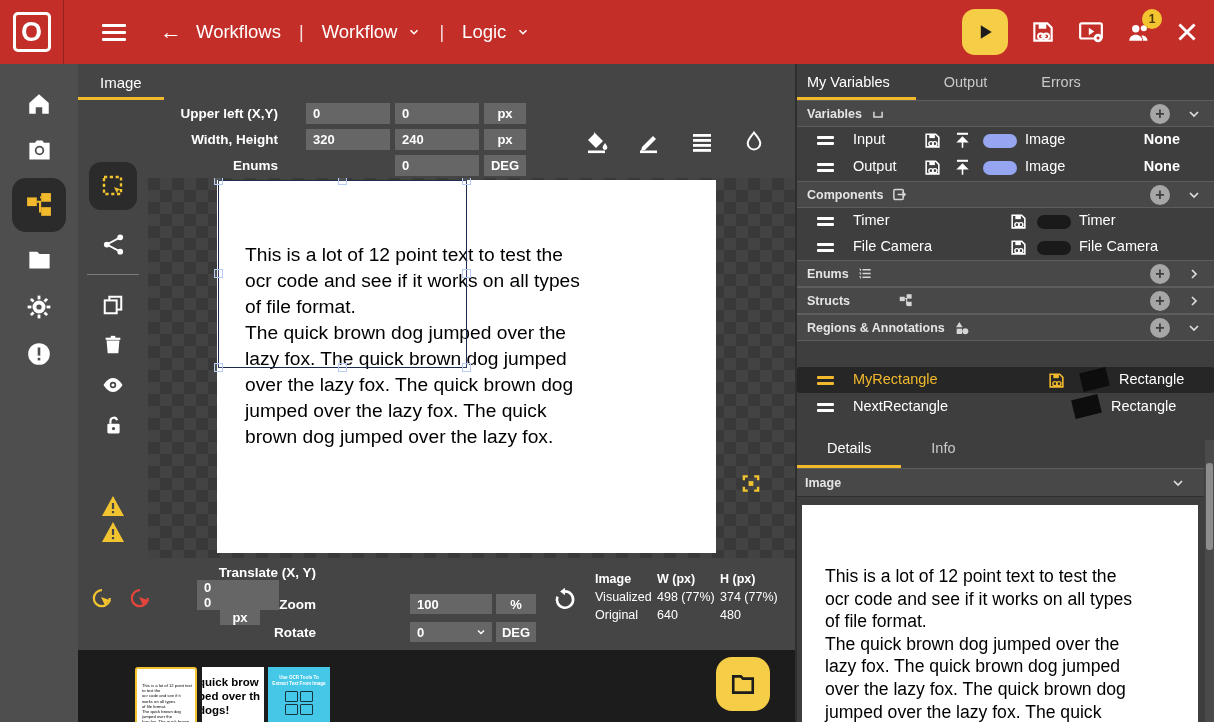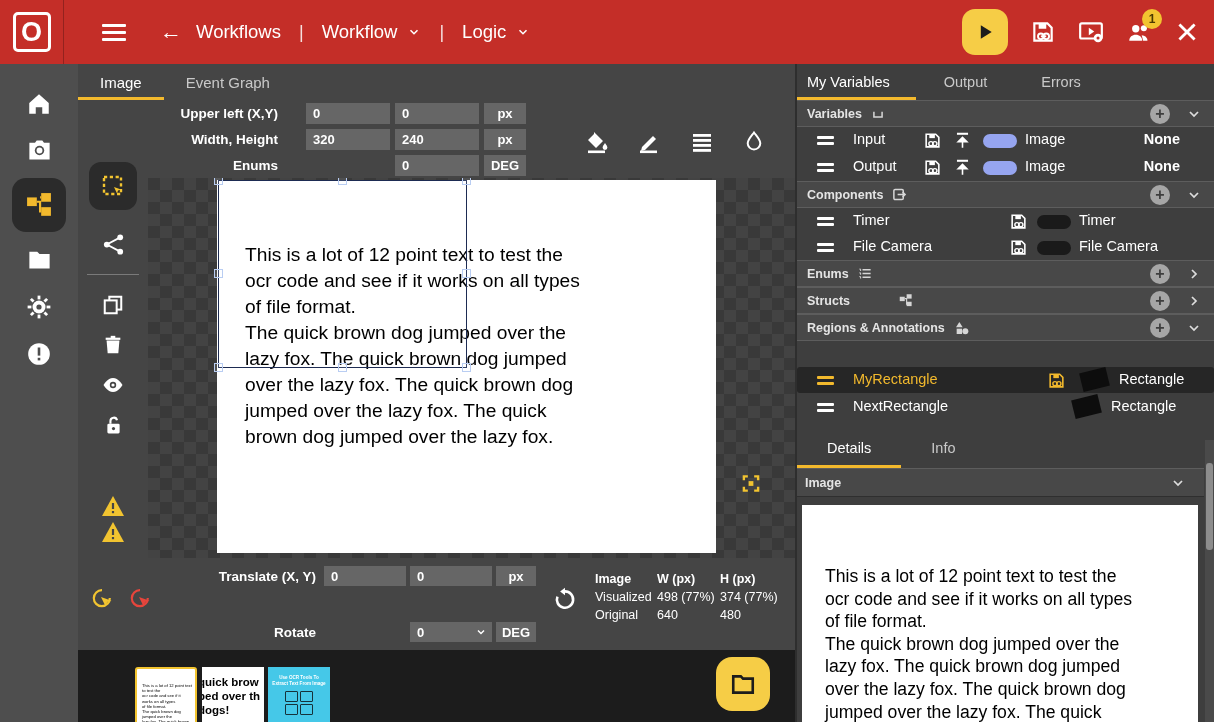--- a/index.html
+++ b/index.html
@@ -255,21 +255,20 @@
         <rect x="10.8" y="6" width="2.4" height="7.5" fill="#4e4e4e"></rect>
         <rect x="10.8" y="15.5" width="2.4" height="2.4" fill="#4e4e4e"></rect>
     </svg>
   </div>
 </div>
 
 <div class="canvas-panel">
 
   <div class="c-tabs">
     <div class="c-tab active">Image</div>
-    <div class="c-tab">Event Graph</div>
   </div>
 
   <div class="props">
     <div class="prow">
       <div class="plabel">Upper left (X,Y)</div>
       <div class="pin">0</div>
       <div class="pin">0</div>
       <div class="punit">px</div>
     </div>
     <div class="prow">
@@ -399,25 +398,31 @@
   <div class="controls">
     <svg class="click-ic" style="left:12px; top:28px; color:#f2c430;" viewBox="0 0 24 24">
       <path d="M19.8 12A8 8 0 1112 4.2" fill="none" stroke="currentColor" stroke-width="2.2"></path>
       <path d="M11 11l10.5 3.8-4.3 1.3-1.6 4.3z" fill="currentColor"></path>
     </svg>
     <svg class="click-ic" style="left:50px; top:28px; color:#e6453c;" viewBox="0 0 24 24">
       <path d="M19.8 12A8 8 0 1112 4.2" fill="none" stroke="currentColor" stroke-width="2.2"></path>
       <path d="M11 11l10.5 3.8-4.3 1.3-1.6 4.3z" fill="currentColor"></path>
     </svg>
 
-    <div class="ctr-row" style="left:78px; top:7px;">
+    <div class="ctr-row" style="left:78px; top:7px;flex-direction:column;">
       <div class="ctr-label">Translate (X, Y)</div>
       <div class="cin">0</div>
       <div class="cin">0</div>
       <div class="cunit">px</div>
+    </div>
+    <div class="ctr-row" style="left:78px; top:35px;">
+      <div class="ctr-label">Zoom</div>
+      <div class="cin" style="visibility:hidden"></div>
+      <div class="cin">100</div>
+      <div class="cunit">%</div>
     </div>
     <div class="ctr-row" style="left:78px; top:63px;">
       <div class="ctr-label">Rotate</div>
       <div class="cin" style="visibility:hidden"></div>
       <div class="cin">
         <span>0</span>
         <svg width="12" height="12" viewBox="0 0 24 24" style="position:absolute; right:5px; top:4px;">
             <path d="M6 9l6 6 6-6" fill="none" stroke="#fff" stroke-width="3"></path>
           </svg>
       </div>

